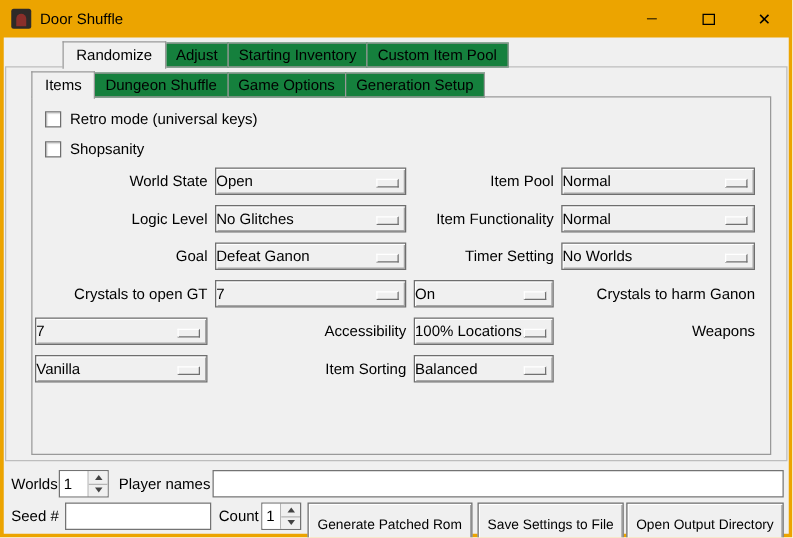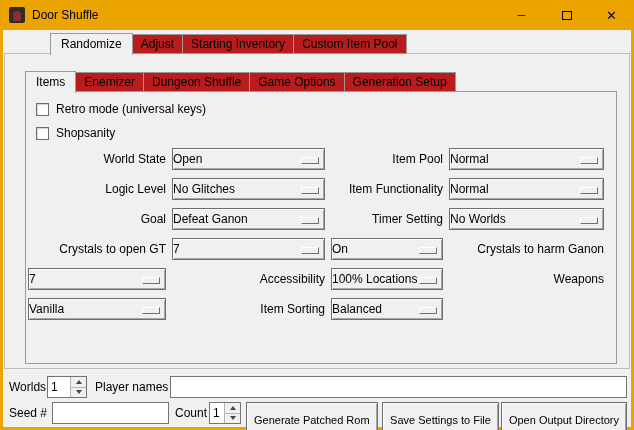--- a/index.html
+++ b/index.html
@@ -16,22 +16,22 @@
   .caption-buttons { margin-left:auto; display:flex; height:100%; }
   .cap-btn { width:45px; height:100%; display:flex; align-items:center; justify-content:center; cursor:default; }
   .min-glyph { font-size:11px; line-height:1; }
   .max-glyph { width:10px; height:9px; border:1px solid #000; box-sizing:border-box; }
   .close-glyph { font-size:13px; line-height:1; }
   
   .client { position:absolute; left:3px; top:30px; width:628px; height:397px; background:#F0F0F0; display:flex; flex-direction:column; }
   
   .tabs { display:flex; align-items:flex-end; position:relative; z-index:2; flex:none; }
   .outer-tabs { margin-top:3px; padding-left:3px;margin-left:44px; }
-  .inner-tabs { margin-top:17px; padding-left:20px; }
-  .tab { padding:2px 8px; background:#b91c1c; border:1px solid #999; white-space:nowrap; cursor:default; }
+  .inner-tabs { margin-top:3px; padding-left:20px; }
+  .tab { padding:2px 8px; background:#15803d; border:1px solid #999; white-space:nowrap; cursor:default; }
   .tab + .tab { margin-left:-1px; }
   .tab.selected { padding:3px 10px 4px; border-bottom:none; margin-bottom:-1px; background:#f0f0f0; position:relative; z-index:3; }
   .outer-frame { flex:none; height:316px; margin:-1px 1px 0 1px; border:1px solid #bdbdbd; background:#f0f0f0; box-sizing:border-box; display:flex; flex-direction:column; position:relative; z-index:1; }
   .inner-frame { flex:1; margin:-1px 12px 4px 20px; border:1px solid #999; background:#f0f0f0; position:relative; z-index:1; overflow:hidden; }
   
   .cb-row { display:flex; align-items:center; gap:7px; margin-left:10px; height:18px; }
   .cb-row.first { margin-top:8px; }
   .cb-row.second { margin-top:6px; }
   .checkbox { width:13px; height:13px; box-sizing:border-box; background:#fff; border:1px solid #6e6e6e; box-shadow:inset 1px 1px 1px rgba(0,0,0,.18); flex:none; cursor:default; }
   
@@ -85,21 +85,20 @@
       <div class="tab selected">Randomize</div>
       <div class="tab">Adjust</div>
       <div class="tab">Starting Inventory</div>
       <div class="tab">Custom Item Pool</div>
     </div>
 
     <div class="outer-frame">
 
       <div class="tabs inner-tabs">
         <div class="tab selected">Items</div>
-        <div class="tab">Enemizer</div>
         <div class="tab">Dungeon Shuffle</div>
         <div class="tab">Game Options</div>
         <div class="tab">Generation Setup</div>
       </div>
 
       <div class="inner-frame">
 
         <div class="cb-row first">
           <div class="checkbox"></div>
           <span>Retro mode (universal keys)</span>

